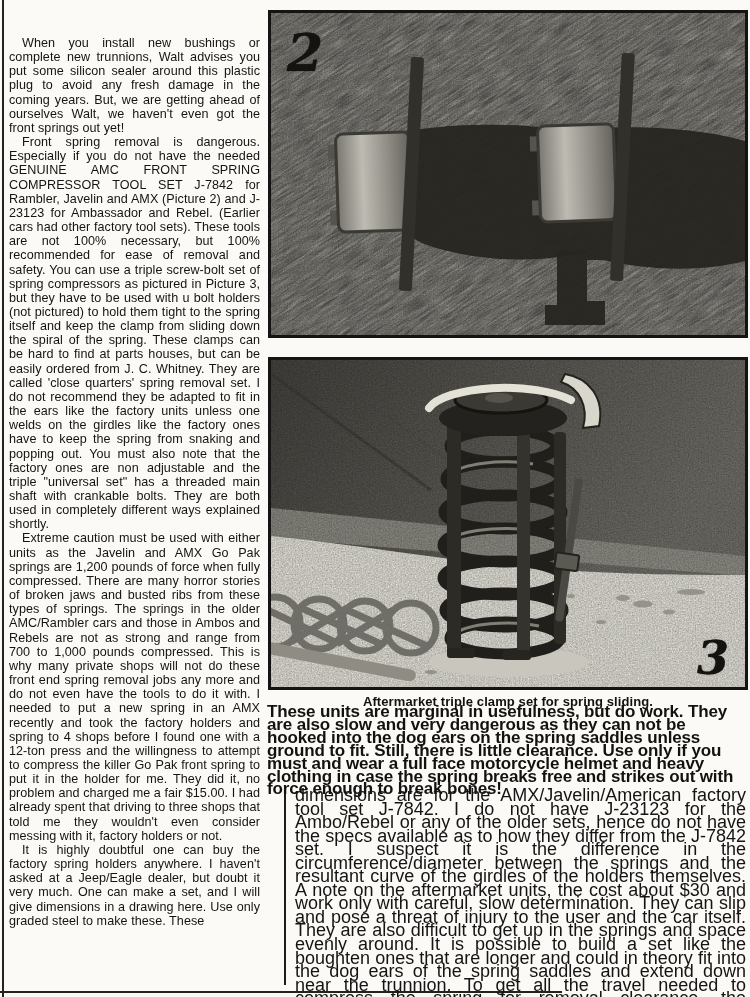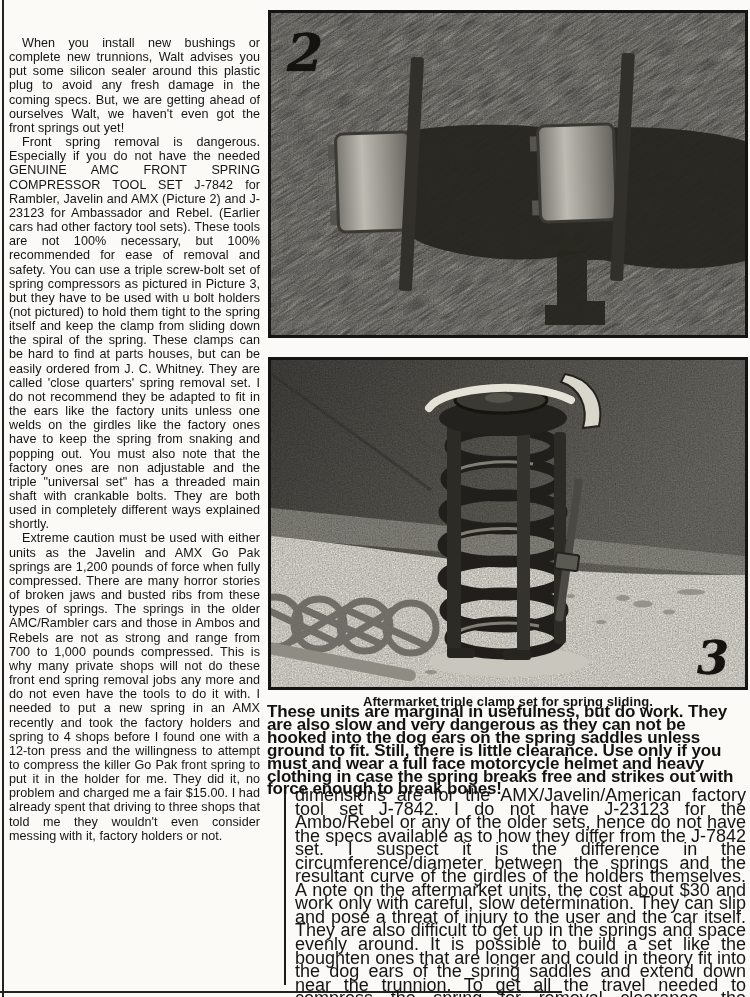--- a/index.html
+++ b/index.html
@@ -52,23 +52,24 @@
 </head>
 <body>
 
 <div class="page">
 
   <div class="edge-left"></div>
   <div class="edge-bottom"></div>
   <div class="col-divider"></div>
 
   <div class="left-col">
-    <p>When you install new bushings or complete new trunnions, Walt advises you put some silicon sealer around this plastic plug to avoid any fresh damage in the coming specs. But, we are getting ahead of ourselves Walt, we haven't even got the front springs out yet!</p>
+    <p>When you install new bushings or complete new trunnions, Walt advises you put some silicon sealer around this plastic plug to avoid any fresh damage in the coming years. But, we are getting ahead of ourselves Walt, we haven't even got the front springs out yet!</p>
     <p>Front spring removal is dangerous. Especially if you do not have the needed GENUINE AMC FRONT SPRING COMPRESSOR TOOL SET J-7842 for Rambler, Javelin and AMX (Picture 2) and J-23123 for Ambassador and Rebel. (Earlier cars had other factory tool sets). These tools are not 100% necessary, but 100% recommended for ease of removal and safety. You can use a triple screw-bolt set of spring compressors as pictured in Picture 3, but they have to be used with u bolt holders (not pictured) to hold them tight to the spring itself and keep the clamp from sliding down the spiral of the spring. These clamps can be hard to find at parts houses, but can be easily ordered from J. C. Whitney. They are called 'close quarters' spring removal set. I do not recommend they be adapted to fit in the ears like the factory units unless one welds on the girdles like the factory ones have to keep the spring from snaking and popping out. You must also note that the factory ones are non adjustable and the triple "universal set" has a threaded main shaft with crankable bolts. They are both used in completely different ways explained shortly.</p>
     <p>Extreme caution must be used with either units as the Javelin and AMX Go Pak springs are 1,200 pounds of force when fully compressed. There are many horror stories of broken jaws and busted ribs from these types of springs. The springs in the older AMC/Rambler cars and those in Ambos and Rebels are not as strong and range from 700 to 1,000 pounds compressed. This is why many private shops will not do these front end spring removal jobs any more and do not even have the tools to do it with. I needed to put a new spring in an AMX recently and took the factory holders and spring to 4 shops before I found one with a 12-ton press and the willingness to attempt to compress the killer Go Pak front spring to put it in the holder for me. They did it, no problem and charged me a fair $15.00. I had already spent that driving to three shops that told me they wouldn't even consider messing with it, factory holders or not.</p>
+    <p>It is highly doubtful one can buy the factory spring holders anywhere. I haven't asked at a Jeep/Eagle dealer, but doubt it very much. One can make a set, and I will give dimensions in a drawing here. Use only graded steel to make these. These</p>
   </div>
 
   <div class="figure" id="figure2">
     <svg width="474" height="322" viewBox="0 0 474 322">
       <defs>
         <filter id="speck2" x="-20%" y="-20%" width="140%" height="140%">
           <feTurbulence type="fractalNoise" baseFrequency="0.04 0.55" numOctaves="3" seed="7" result="n"></feTurbulence>
           <feColorMatrix in="n" type="matrix" values="0 0 0 0 0  0 0 0 0 0  0 0 0 0 0  0.9 0.9 0 0 -0.35"></feColorMatrix>
         </filter>
         <filter id="grain2" x="-20%" y="-20%" width="140%" height="140%">

